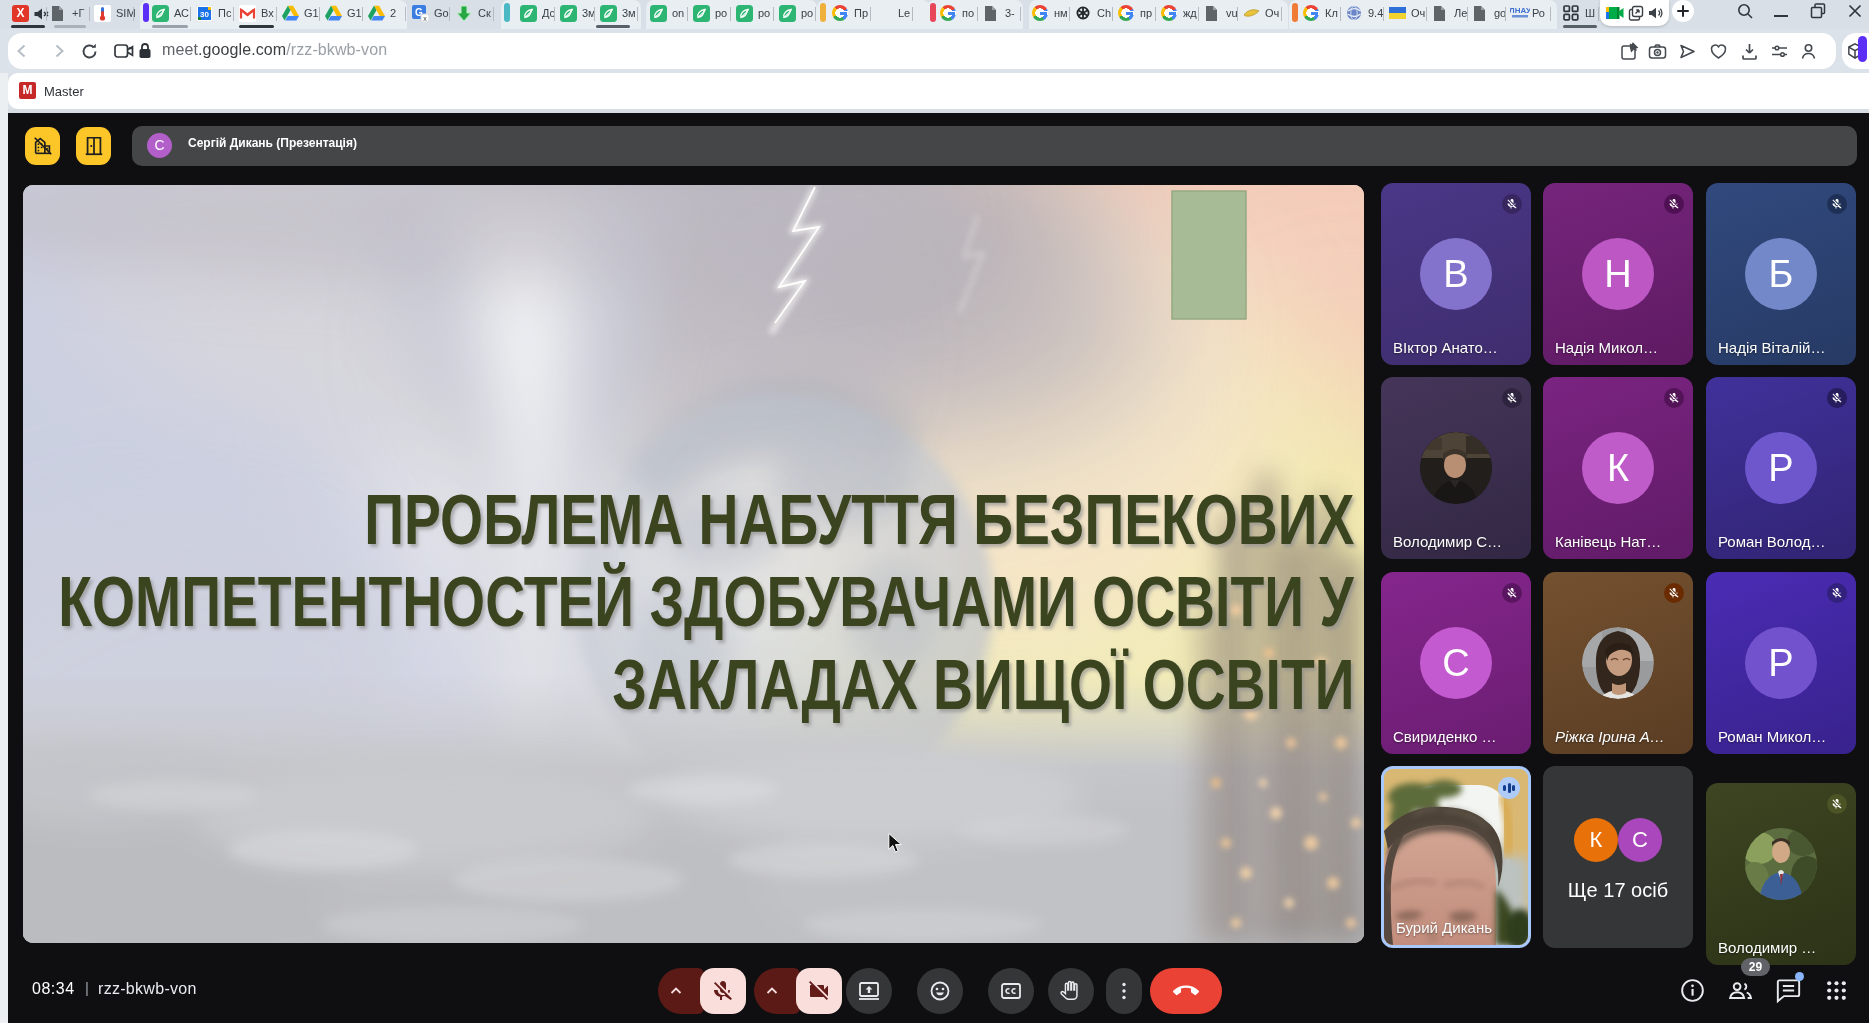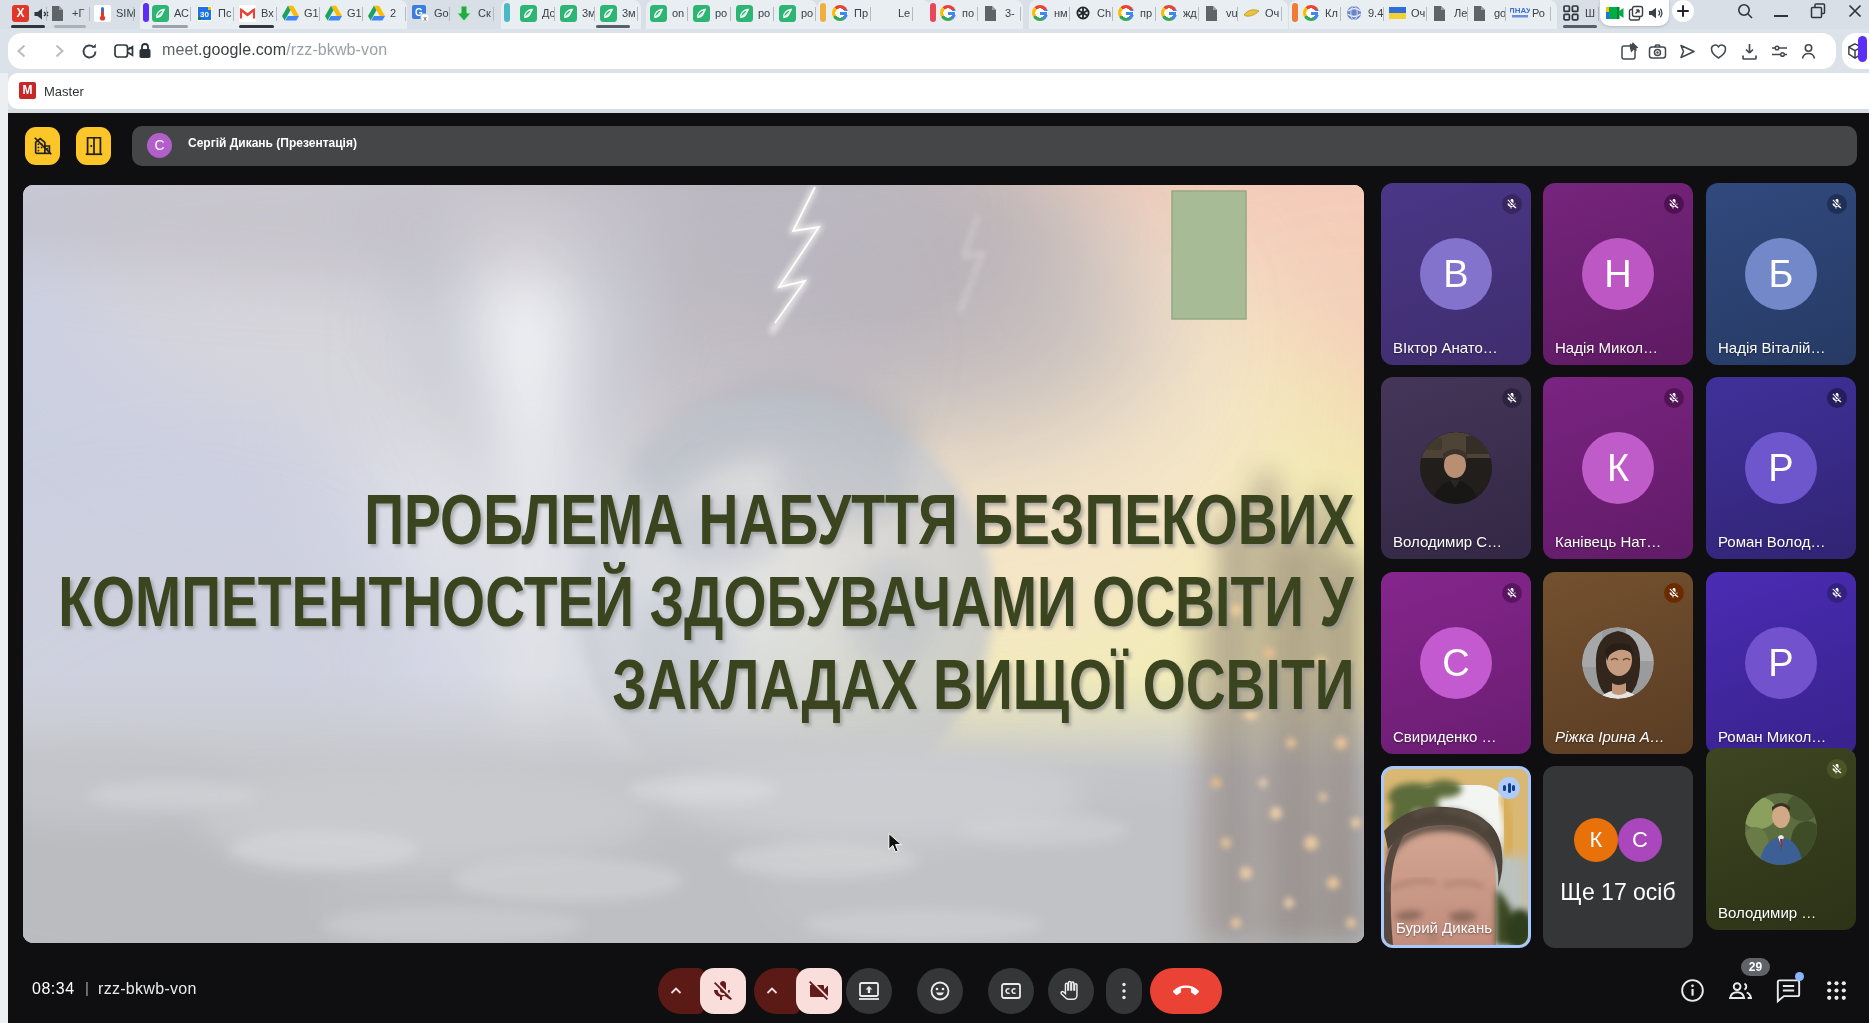--- a/index.html
+++ b/index.html
@@ -734,23 +734,23 @@
       <span class="name" style="font-size:15px">Бурий Дикань</span>
       <span style="position:absolute;top:8px;right:8px;width:22px;height:22px;border-radius:50%;background:#aecbfa">
         <span style="position:absolute;left:5px;top:8px;width:3px;height:6px;border-radius:2px;background:#123c8c"></span>
         <span style="position:absolute;left:9.5px;top:6px;width:3px;height:10px;border-radius:2px;background:#123c8c"></span>
         <span style="position:absolute;left:14px;top:8px;width:3px;height:6px;border-radius:2px;background:#123c8c"></span>
       </span>
     </div>
 <div class="tile" style="left:1543px;top:766px;background:#343638">
       <span style="position:absolute;left:31px;top:52px;width:44px;height:44px;border-radius:50%;background:#e8710a;color:#fff;font-size:22px;text-align:center;line-height:44px;z-index:2">К</span>
       <span style="position:absolute;left:75px;top:52px;width:44px;height:44px;border-radius:50%;background:#ab47bc;color:#fff;font-size:22px;text-align:center;line-height:44px">С</span>
-      <span style="position:absolute;left:0;top:113px;width:150px;text-align:center;color:#fff;font-size:23px">Ще 17 осіб</span>
-    </div>
-<div class="tile" style="left:1706px;top:748px;background:linear-gradient(160deg,#3d4522,#2c3317)">
+      <span style="position:absolute;left:0;top:113px;width:150px;text-align:center;color:#fff;font-size:20px">Ще 17 осіб</span>
+    </div>
+<div class="tile" style="left:1706px;top:783px;background:linear-gradient(160deg,#3d4522,#2c3317)">
       <svg style="position:absolute;left:39px;top:45px" width="72" height="72" viewBox="0 0 72 72">
         <defs>
           <clipPath id="cp3">
             <circle cx="36" cy="36" r="36"></circle>
           </clipPath>
         </defs>
         <g clip-path="url(#cp3)">
           <rect width="72" height="72" fill="#5c6e40"></rect>
           <ellipse cx="14" cy="20" rx="18" ry="16" fill="#8aa05c"></ellipse>
           <ellipse cx="58" cy="14" rx="16" ry="14" fill="#495830"></ellipse>

